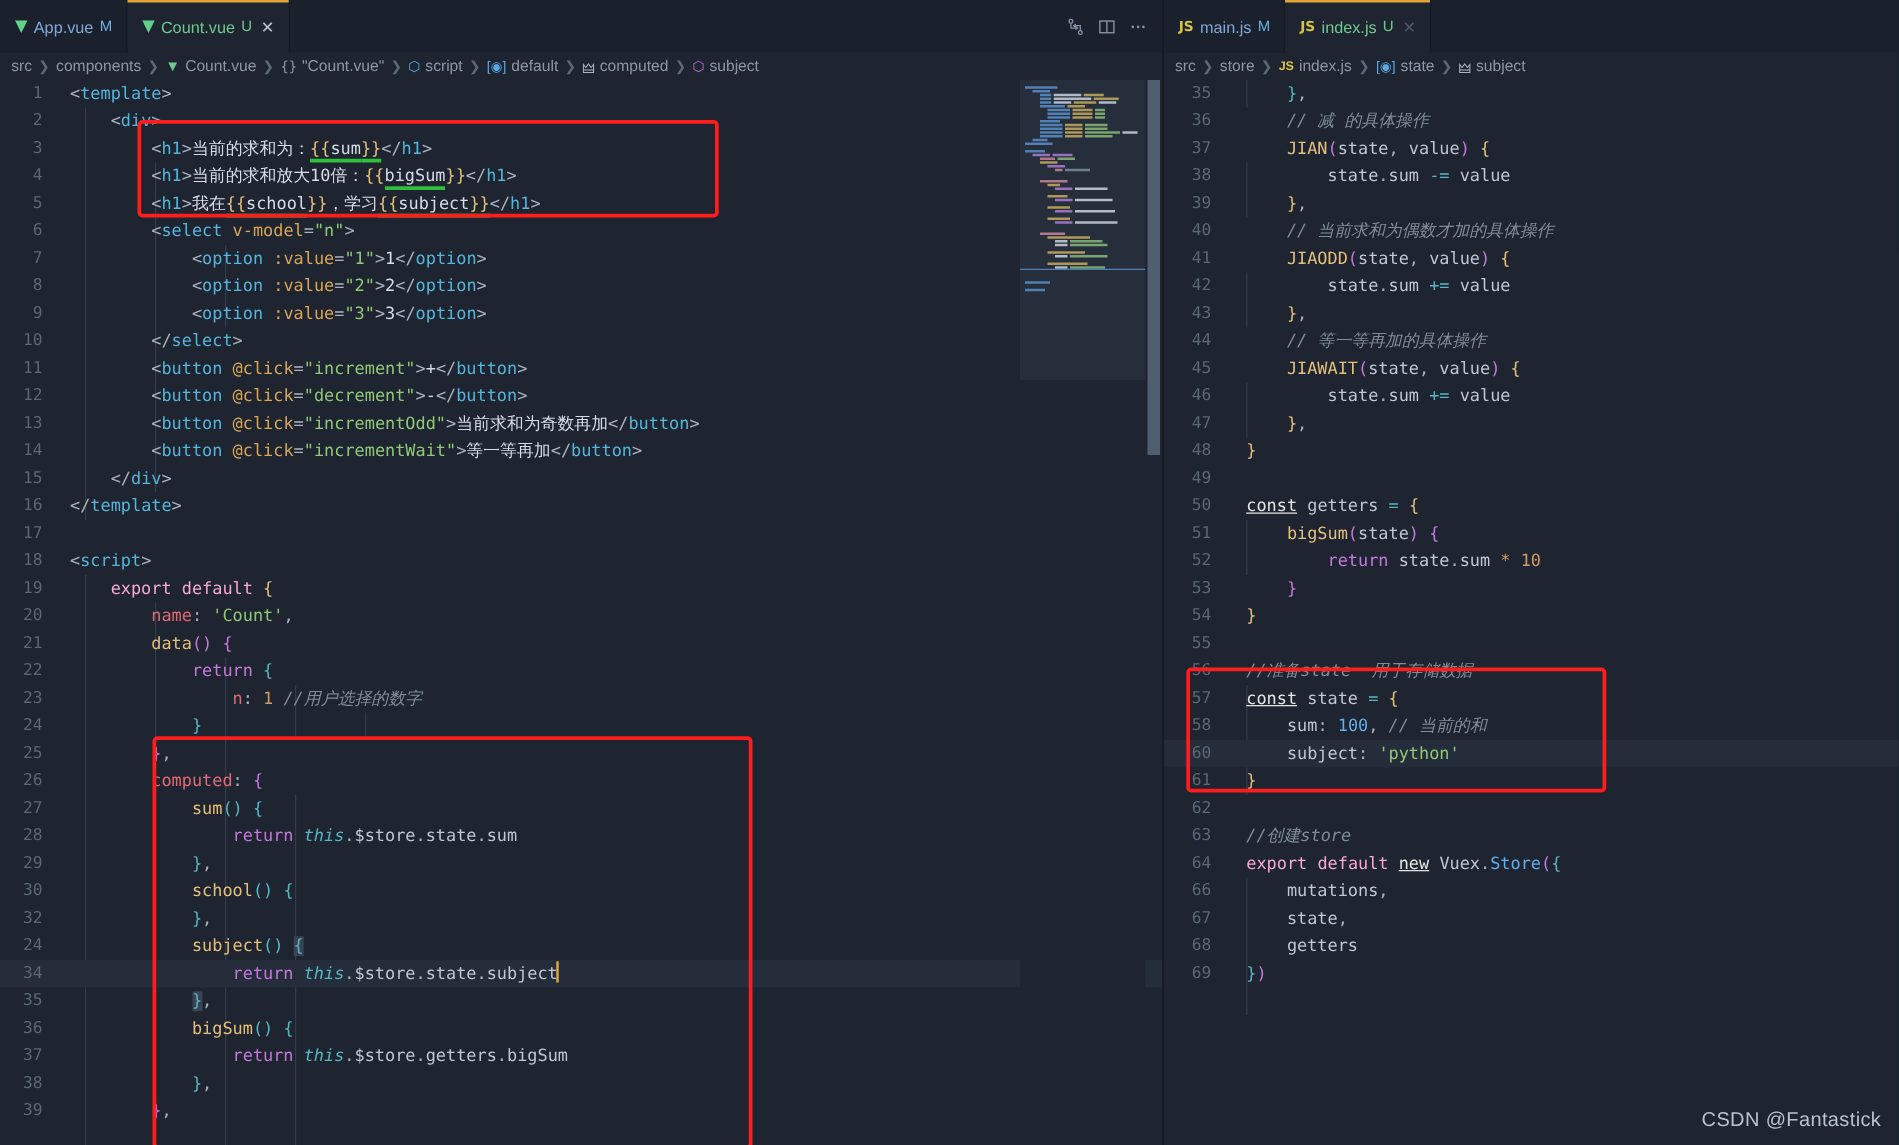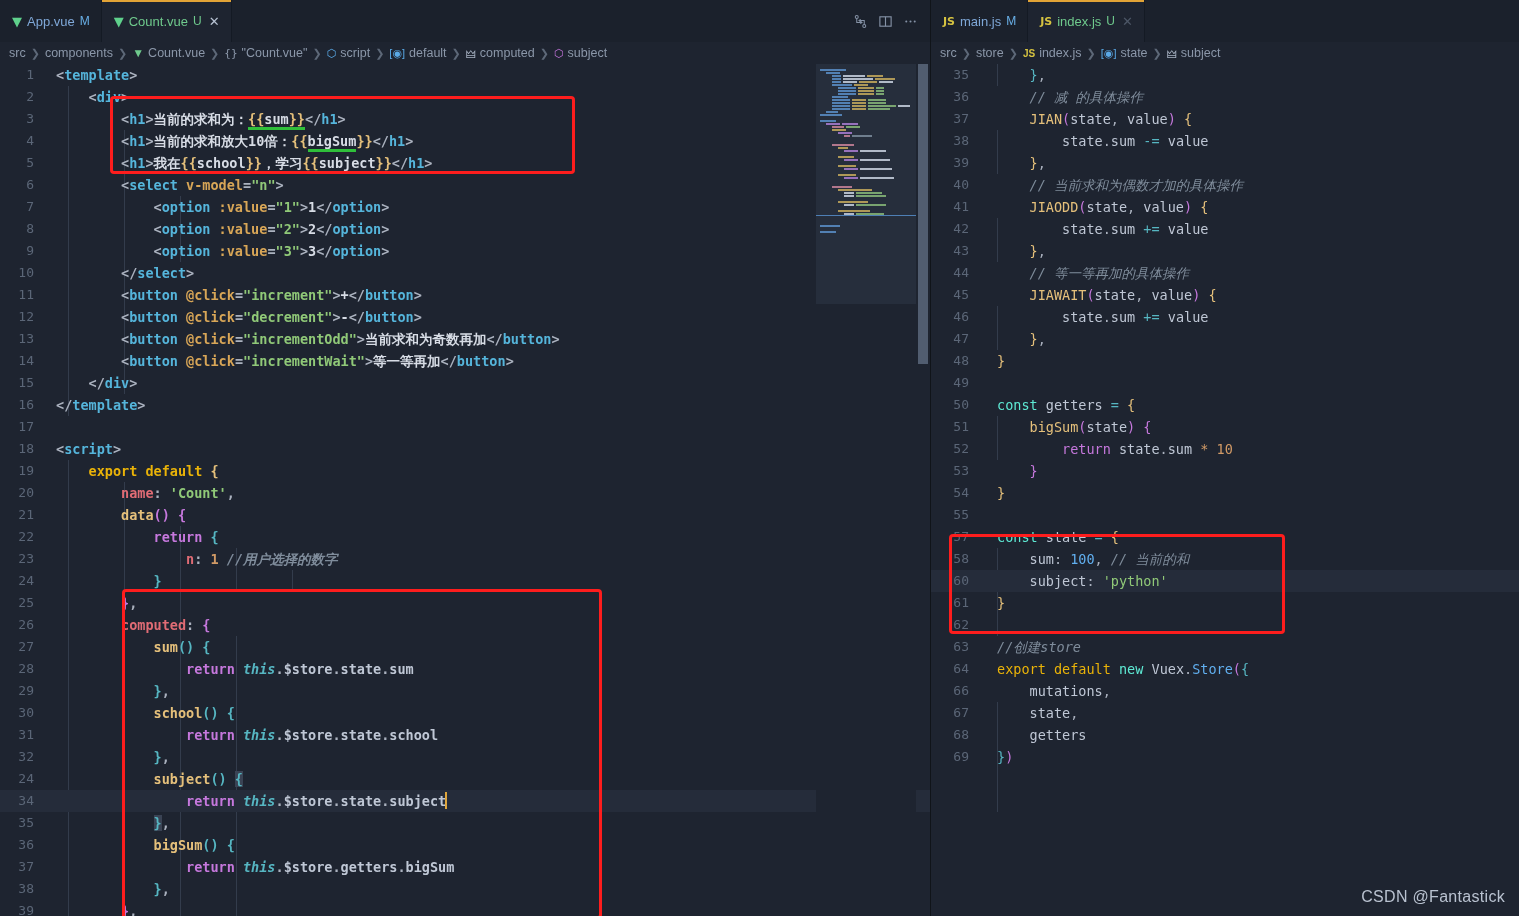--- a/index.html
+++ b/index.html
@@ -76,33 +76,33 @@
     font-size: 13.5px; white-space: pre; display: flex;
   }
   .line.active { background: #252c3a; }
   .ln {
     flex: 0 0 auto; text-align: right; color: #5b6677;
     font-size: 13px; user-select: none;
   }
   #group-left  .ln { width: 44px; padding-right: 10px; }
   #group-right .ln { width: 48px; padding-right: 10px; }
   .code { flex: 1 1 auto; position: relative; }
-  #group-left  .code { padding-left: 12px; font-weight: bold; }
+  #group-left  .code { padding-left: 12px; }
   #group-right .code { padding-left: 18px; }
 
   
   .codearea .guides { position: absolute; inset: 0; pointer-events: none; }
   .guide { position: absolute; width: 1px; background: #333c4c; }
 
   
   .t-tag     { color: #55b5db; }
   .t-attr    { color: #d8a657; }
   .t-str     { color: #90c978; }
-  .t-kw      { color: #eab308; }
-  .t-kw2     { color: #5eead4; }
+  .t-kw      { color: #f9a8d4; }
+  .t-kw2     { color: #e5e5e5; text-decoration: underline; }
   .t-fn      { color: #e5c07b; }
   .t-prop    { color: #e06c75; }
   .t-num     { color: #d19a66; }
   .t-cmt     { color: #7f8c9b; font-style: italic; }
   .t-punc    { color: #abb2bf; }
   .t-brace1  { color: #e5c07b; }
   .t-brace2  { color: #c678dd; }
   .t-brace3  { color: #56b6c2; }
   .t-this    { color: #56b6c2; font-style: italic; }
   .t-op      { color: #56b6c2; }
@@ -314,21 +314,20 @@
         <div class="line"><span class="ln">26</span><span class="code">        <span class="t-prop">computed</span><span class="t-punc">:</span> <span class="t-brace2">{</span></span></div>
 
         <div class="line"><span class="ln">27</span><span class="code">            <span class="t-fn">sum</span><span class="t-brace3">()</span> <span class="t-brace3">{</span></span></div>
 
         <div class="line"><span class="ln">28</span><span class="code">                <span class="t-ret">return</span> <span class="t-this">this</span><span class="t-punc">.</span><span class="t-plain">$store</span><span class="t-punc">.</span><span class="t-plain">state</span><span class="t-punc">.</span><span class="t-plain">sum</span></span></div>
 
         <div class="line"><span class="ln">29</span><span class="code">            <span class="t-brace3">}</span><span class="t-punc">,</span></span></div>
 
         <div class="line"><span class="ln">30</span><span class="code">            <span class="t-fn">school</span><span class="t-brace3">()</span> <span class="t-brace3">{</span></span></div>
 
-        <div class="line"><span class="ln">31</span><span class="code">                <span class="t-ret">return</span> <span class="t-this">this</span><span class="t-punc">.</span><span class="t-plain">$store</span><span class="t-punc">.</span><span class="t-plain">state</span><span class="t-punc">.</span><span class="t-plain">school</span></span></div>
 
         <div class="line"><span class="ln">32</span><span class="code">            <span class="t-brace3">}</span><span class="t-punc">,</span></span></div>
 
         <div class="line"><span class="ln">24</span><span class="code">            <span class="t-fn">subject</span><span class="t-brace3">()</span> <span class="t-brace3 sel-brace">{</span></span></div>
 
         <div class="line active"><span class="ln">34</span><span class="code">                <span class="t-ret">return</span> <span class="t-this">this</span><span class="t-punc">.</span><span class="t-plain">$store</span><span class="t-punc">.</span><span class="t-plain">state</span><span class="t-punc">.</span><span class="t-plain">subject</span><span class="cursor"></span></span></div>
 
         <div class="line"><span class="ln">35</span><span class="code">            <span class="t-brace3 sel-brace">}</span><span class="t-punc">,</span></span></div>
 
         <div class="line"><span class="ln">36</span><span class="code">            <span class="t-fn">bigSum</span><span class="t-brace3">()</span> <span class="t-brace3">{</span></span></div>
@@ -593,20 +592,21 @@
         <div class="line"><span class="ln">46</span><span class="code">        <span class="t-plain">state</span><span class="t-punc">.</span><span class="t-plain">sum</span> <span class="t-op">+=</span> <span class="t-plain">value</span></span></div>
         <div class="line"><span class="ln">47</span><span class="code">    <span class="t-brace1">}</span><span class="t-punc">,</span></span></div>
         <div class="line"><span class="ln">48</span><span class="code"><span class="t-brace1">}</span></span></div>
         <div class="line"><span class="ln">49</span><span class="code"></span></div>
         <div class="line"><span class="ln">50</span><span class="code"><span class="t-kw2">const</span> <span class="t-plain">getters</span> <span class="t-op">=</span> <span class="t-brace1">{</span></span></div>
         <div class="line"><span class="ln">51</span><span class="code">    <span class="t-fn">bigSum</span><span class="t-brace2">(</span><span class="t-plain">state</span><span class="t-brace2">)</span> <span class="t-brace2">{</span></span></div>
         <div class="line"><span class="ln">52</span><span class="code">        <span class="t-ret">return</span> <span class="t-plain">state</span><span class="t-punc">.</span><span class="t-plain">sum</span> <span class="t-num">*</span> <span class="t-num">10</span></span></div>
         <div class="line"><span class="ln">53</span><span class="code">    <span class="t-brace2">}</span></span></div>
         <div class="line"><span class="ln">54</span><span class="code"><span class="t-brace1">}</span></span></div>
         <div class="line"><span class="ln">55</span><span class="code"></span></div>
+        <div class="line"><span class="ln">56</span><span class="code"><span class="t-cmt">//准备state  用于存储数据</span></span></div>
         <div class="line"><span class="ln">57</span><span class="code"><span class="t-kw2">const</span> <span class="t-plain">state</span> <span class="t-op">=</span> <span class="t-brace1">{</span></span></div>
         <div class="line"><span class="ln">58</span><span class="code">    <span class="t-plain">sum</span><span class="t-punc">:</span> <span class="t-cls">100</span><span class="t-punc">,</span> <span class="t-cmt">// 当前的和</span></span></div>
         <div class="line active"><span class="ln">60</span><span class="code">    <span class="t-plain">subject</span><span class="t-punc">:</span> <span class="t-str">'python'</span></span></div>
         <div class="line"><span class="ln">61</span><span class="code"><span class="t-brace1">}</span></span></div>
         <div class="line"><span class="ln">62</span><span class="code"></span></div>
         <div class="line"><span class="ln">63</span><span class="code"><span class="t-cmt">//创建store</span></span></div>
         <div class="line"><span class="ln">64</span><span class="code"><span class="t-kw">export</span> <span class="t-kw">default</span> <span class="t-kw2">new</span> <span class="t-plain">Vuex</span><span class="t-punc">.</span><span class="t-cls">Store</span><span class="t-brace2">(</span><span class="t-brace3">{</span></span></div>
         <div class="line"><span class="ln">66</span><span class="code">    <span class="t-plain">mutations</span><span class="t-punc">,</span></span></div>
         <div class="line"><span class="ln">67</span><span class="code">    <span class="t-plain">state</span><span class="t-punc">,</span></span></div>
         <div class="line"><span class="ln">68</span><span class="code">    <span class="t-plain">getters</span></span></div>

